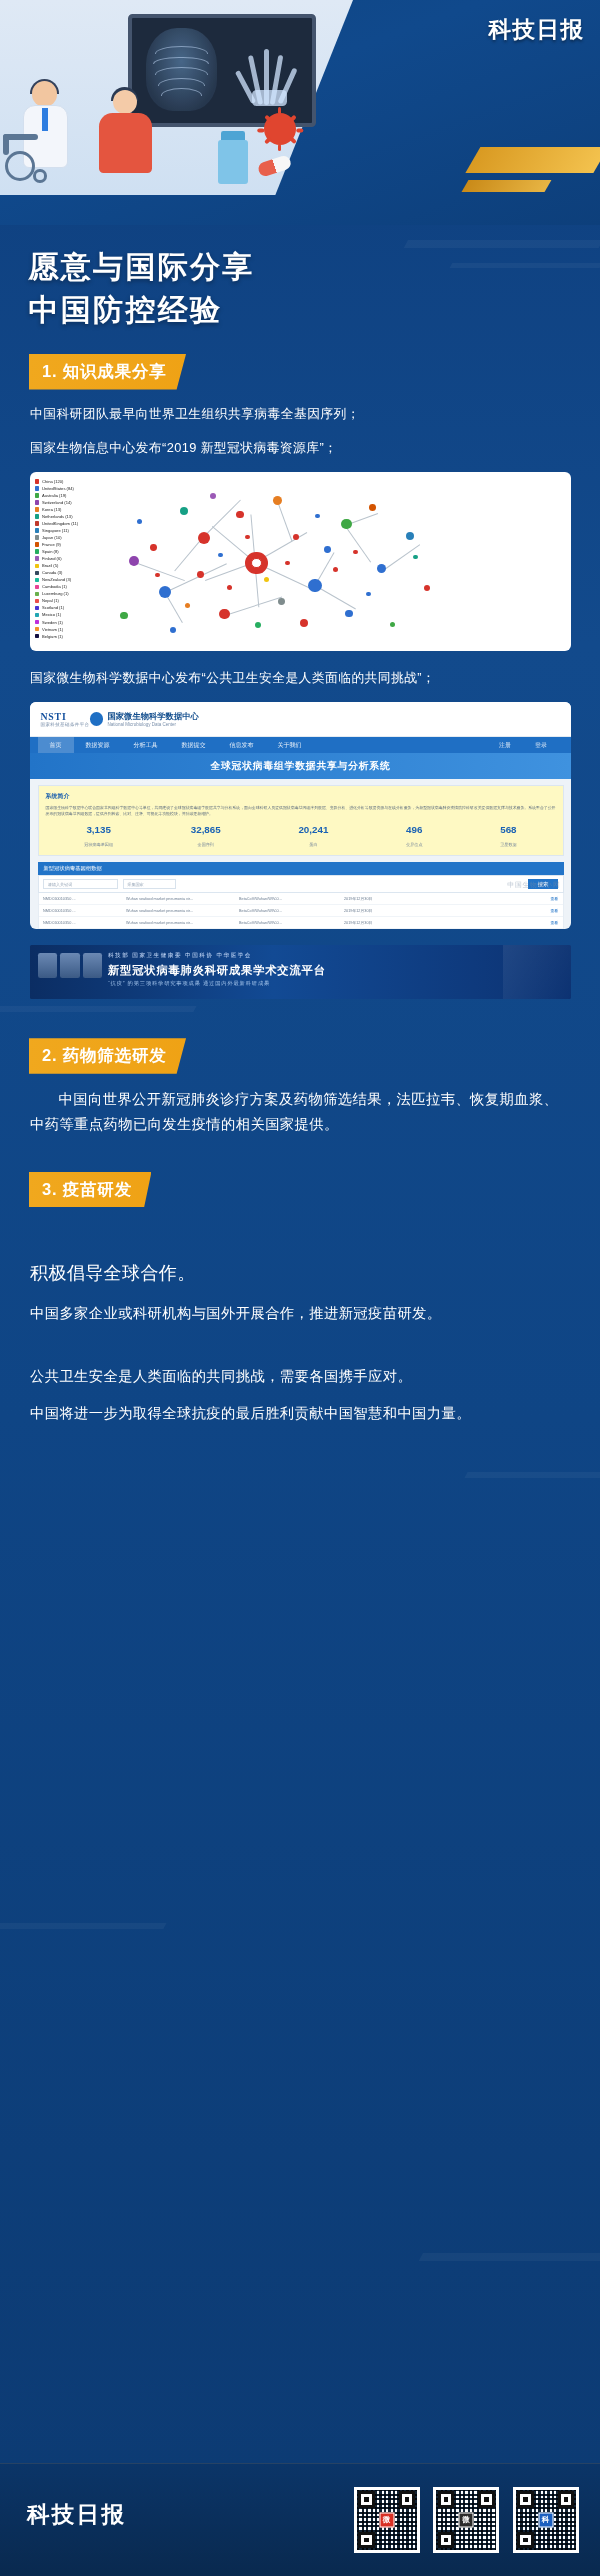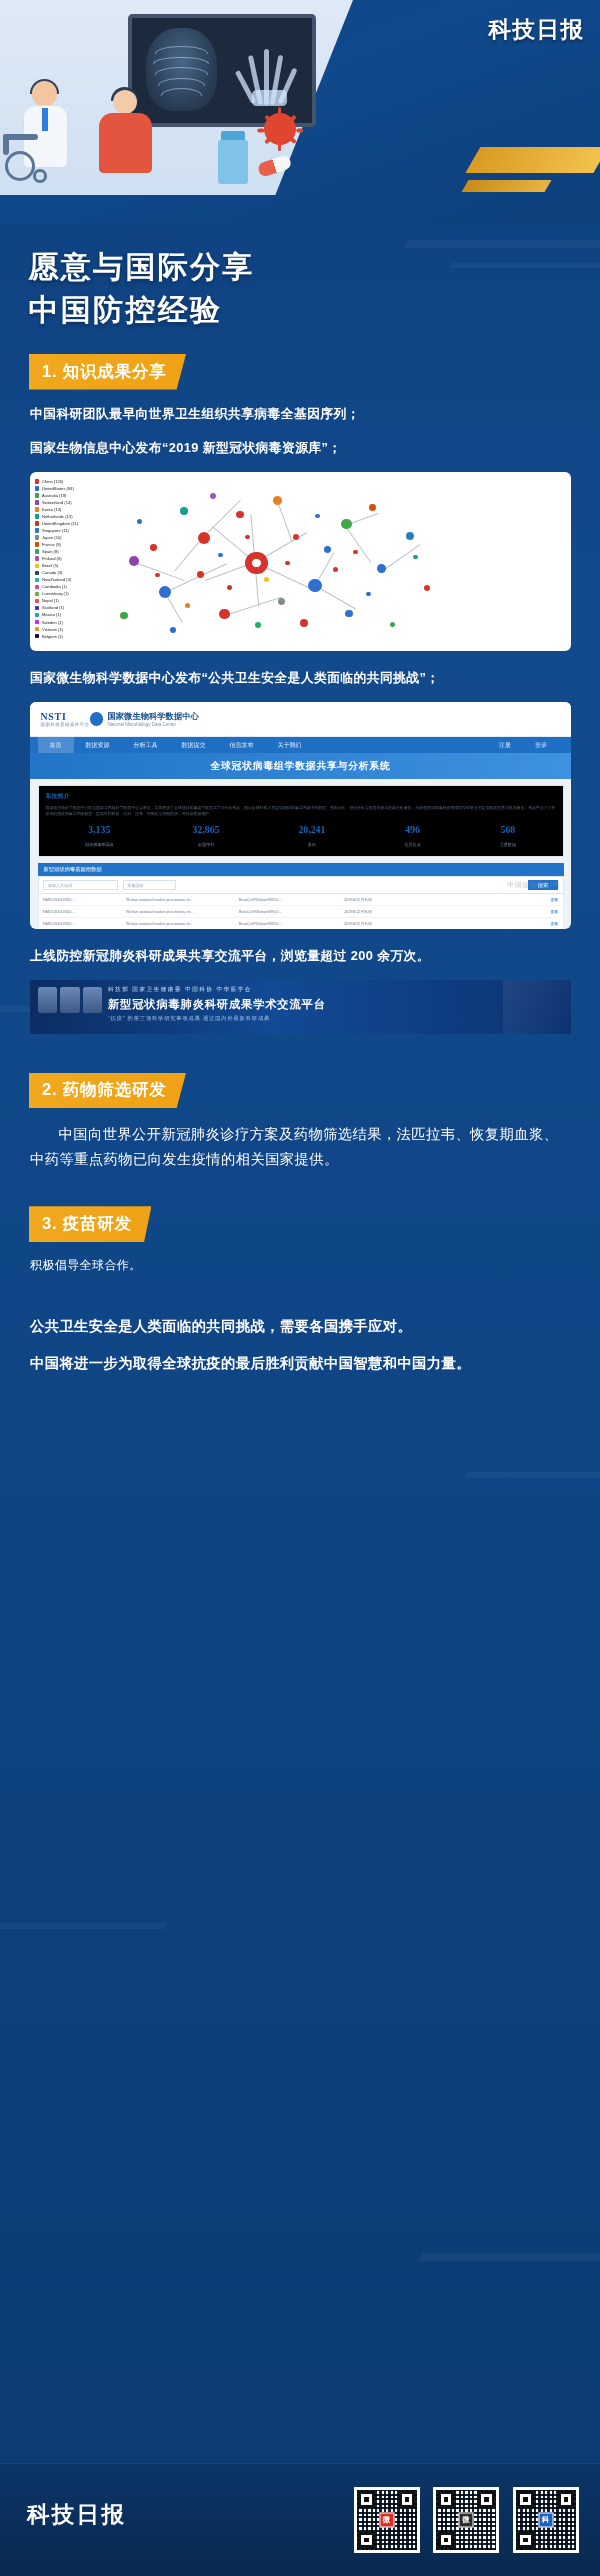--- a/index.html
+++ b/index.html
@@ -219,21 +219,21 @@
     letter-spacing: 0.8px;
     clip-path: polygon(0 0, 100% 0, 94% 100%, 0 100%);
   }
   .sec-head.white { color: #ffffff; }
 
   
   .para {
     margin: 0 30px 12px 30px;
     color: #ffffff;
     font-size: 12.8px;
-    font-weight: bold;
+    font-weight: normal;
     line-height: 1.75;
     letter-spacing: 0.4px;
   }
   .para.normal { font-weight: normal; }
   .para.indent { text-indent: 2em; }
 
   
   .fig {
     margin: 7.5px 30px 16.5px 30px;
     background: #ffffff;
@@ -305,24 +305,23 @@
     height: 25.5px;
     background: linear-gradient(90deg,#2274c8,#3f92df);
     color: #fff;
     font-size: 9.8px;
     font-weight: bold;
     display: flex; align-items: center; justify-content: center;
     letter-spacing: 0.8px;
   }
   .site-card {
     margin: 6px 7.5px;
-    background: #000000;
+    background: #fef9c3;
     border: 0.8px solid #dce6f0;
     padding: 6px 7px;
-    font-family: Liberation Serif, serif;
   }
   .site-card h4 {
     font-size: 6px; color: #1a5fae; margin-bottom: 3.8px; font-weight: bold;
   }
   .site-card p {
     font-size: 3.9px; line-height: 1.65; color: #5a6a7d; text-align: justify;
   }
   .stats {
     display: flex; justify-content: space-around; margin-top: 6.8px;
   }
@@ -810,42 +809,42 @@
         <span class="c2">Wuhan seafood market pneumonia vir...</span>
         <span class="c3">BetaCoV/Wuhan/WIV-0...</span>
         <span class="c4">2019年12月30日</span>
         <span class="c5">查看</span>
       </div>
     </div>
 
     <div class="watermark">中国生物种小网</div>
   </div>
 
-  <div class="para">上线防控新冠肺炎科研成果共享交流平台，浏览量超过 200 余万次。</div>
 
   
   <div class="fig-banner">
     <div class="faces">
       <i></i>
         <i></i>
         <i></i>
     </div>
     <div class="banner-orgs">科技部  国家卫生健康委  中国科协  中华医学会</div>
     <div class="banner-title">新型冠状病毒肺炎科研成果学术交流平台</div>
     <div class="banner-sub">“抗疫” 的第三项科学研究事项成果  通过国内外最新科研成果</div>
     <div class="banner-flag"></div>
   </div>
 
   
   <div class="sec-head white">2. 药物筛选研发</div>
   <div class="para normal indent" style="font-size:14.3px;">中国向世界公开新冠肺炎诊疗方案及药物筛选结果，法匹拉韦、恢复期血浆、中药等重点药物已向发生疫情的相关国家提供。</div>
 
   
   <div class="sec-head white">3. 疫苗研发</div>
-  <div class="para normal" style="font-size:12px;">积极倡导全球合作。</div>
+  <div class="para normal" style="font-size:18px;margin-top:37px;">积极倡导全球合作。</div>
+  <div class="para normal" style="font-size:14.3px;">中国多家企业或科研机构与国外开展合作，推进新冠疫苗研发。</div>
 
   
   <div style="height:25.5px;"></div>
   <div class="para" style="font-size:14.3px;">公共卫生安全是人类面临的共同挑战，需要各国携手应对。</div>
   <div class="para" style="font-size:14.3px;">中国将进一步为取得全球抗疫的最后胜利贡献中国智慧和中国力量。</div>
 
   
   <div class="footer">
     <div class="footer-logo">科技日报</div>
     <div class="qr-row">

